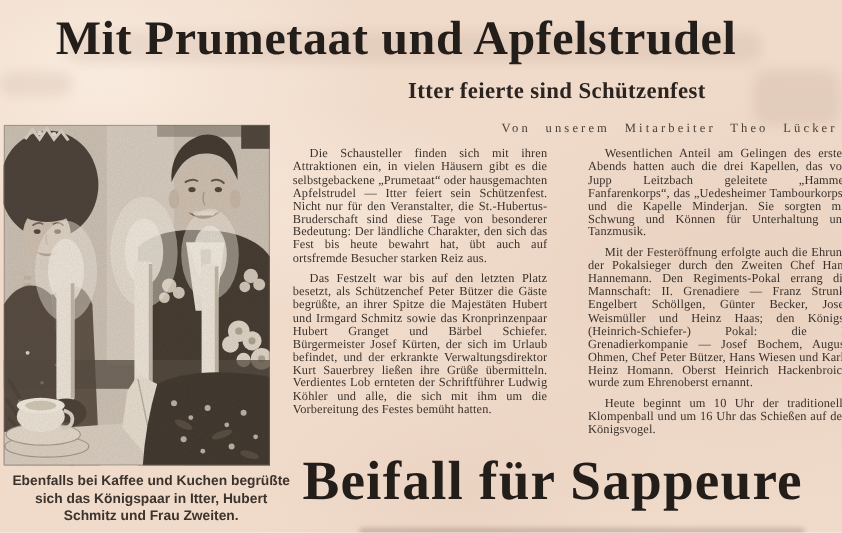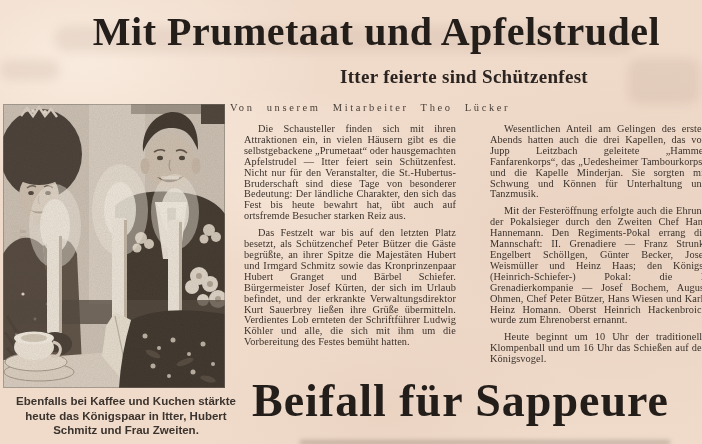--- a/index.html
+++ b/index.html
@@ -10,30 +10,30 @@
       radial-gradient(ellipse 340px 200px at 12% 14%, rgba(255,248,238,0.55), rgba(255,248,238,0) 70%),
       radial-gradient(ellipse 420px 280px at 88% 55%, rgba(214,183,160,0.28), rgba(214,183,160,0) 72%),
       radial-gradient(ellipse 260px 160px at 55% 92%, rgba(219,188,166,0.25), rgba(219,188,166,0) 70%),
       radial-gradient(ellipse 200px 120px at 40% 40%, rgba(255,244,232,0.35), rgba(255,244,232,0) 75%);
     font-family:"Liberation Serif", serif;
     color:#3a322c;
   }
   .abs{position:absolute;}
   .ghost{position:absolute;background:rgba(139,104,84,0.11);filter:blur(5px);border-radius:12px;}
   .headline{
-    left:0;top:10px;width:660px;text-align:right;
+    left:0;top:10px;width:660px;text-align:center;
     font-weight:bold;font-size:40px;line-height:1.1;
     color:#241e1b;letter-spacing:0.5px;
   }
   .subheadline{
     left:230px;top:66px;width:468px;text-align:center;
     font-weight:bold;font-size:19px;color:#2b2420;letter-spacing:0.3px;
   }
   .byline{
-    left:230px;top:102px;width:468px;text-align:left;
+    left:230px;top:102px;width:468px;text-align:right;
     font-size:10.5px;color:#4a413a;letter-spacing:2.6px;word-spacing:7px;
   }
   .col{
     top:124px;text-align:justify;
     font-size:10.3px;line-height:10.9px;letter-spacing:0.1px;
     color:#3a322c;
   }
   .col p{margin:0 0 6px 16px;text-indent:14px;}
   .col-left{left:228px;width:228px;}
   .col-right{left:474px;width:233px;}
@@ -203,22 +203,22 @@
         <ellipse cx="205" cy="275" rx="8" ry="3" transform="rotate(15 205 275)"></ellipse>
       </g>
 
       <rect x="0" y="0" width="222" height="284" fill="#eac9a8" opacity="0.14"></rect>
       <rect x="0" y="0" width="222" height="284" filter="url(#grain)" opacity="0.5"></rect>
       <rect x="0.5" y="0.5" width="221" height="283" fill="none" stroke="#7a7268" opacity="0.5"></rect>
     </svg>
   </div>
 
   <div class="abs caption">
-    <div>Ebenfalls bei Kaffee und Kuchen stärkte</div>
-    <div>heute das Königspaar in Itter, Hubert</div>
+    <div>Ebenfalls bei Kaffee und Kuchen begrüßte</div>
+    <div>sich das Königspaar in Itter, Hubert</div>
     <div>Schmitz und Frau Zweiten.</div>
   </div>
 
   <div class="abs col col-left">
     <p>Die Schausteller finden sich mit ihren Attraktionen ein, in vielen Häusern gibt es die selbstgebackene „Prumetaat“ oder hausgemachten Apfelstrudel — Itter feiert sein Schützenfest. Nicht nur für den Veranstalter, die St.-Hubertus-Bruderschaft sind diese Tage von besonderer Bedeutung: Der ländliche Charakter, den sich das Fest bis heute bewahrt hat, übt auch auf ortsfremde Besucher starken Reiz aus.</p>
     <p>Das Festzelt war bis auf den letzten Platz besetzt, als Schützenchef Peter Bützer die Gäste begrüßte, an ihrer Spitze die Majestäten Hubert und Irmgard Schmitz sowie das Kronprinzenpaar Hubert Granget und Bärbel Schiefer. Bürgermeister Josef Kürten, der sich im Urlaub befindet, und der erkrankte Verwaltungsdirektor Kurt Sauerbrey ließen ihre Grüße übermitteln. Verdientes Lob ernteten der Schriftführer Ludwig Köhler und alle, die sich mit ihm um die Vorbereitung des Festes bemüht hatten.</p>
   </div>
   <div class="abs col col-right">
     <p>Wesentlichen Anteil am Gelingen des ersten Abends hatten auch die drei Kapellen, das von Jupp Leitzbach geleitete „Hammer Fanfarenkorps“, das „Uedesheimer Tambourkorps“ und die Kapelle Minderjan. Sie sorgten mit Schwung und Können für Unterhaltung und Tanzmusik.</p>
     <p>Mit der Festeröffnung erfolgte auch die Ehrung der Pokalsieger durch den Zweiten Chef Hans Hannemann. Den Regiments-Pokal errang die Mannschaft: II. Grenadiere — Franz Strunk, Engelbert Schöllgen, Günter Becker, Josef Weismüller und Heinz Haas; den Königs- (Heinrich-Schiefer-) Pokal: die I. Grenadierkompanie — Josef Bochem, August Ohmen, Chef Peter Bützer, Hans Wiesen und Karl-Heinz Homann. Oberst Heinrich Hackenbroich wurde zum Ehrenoberst ernannt.</p>

